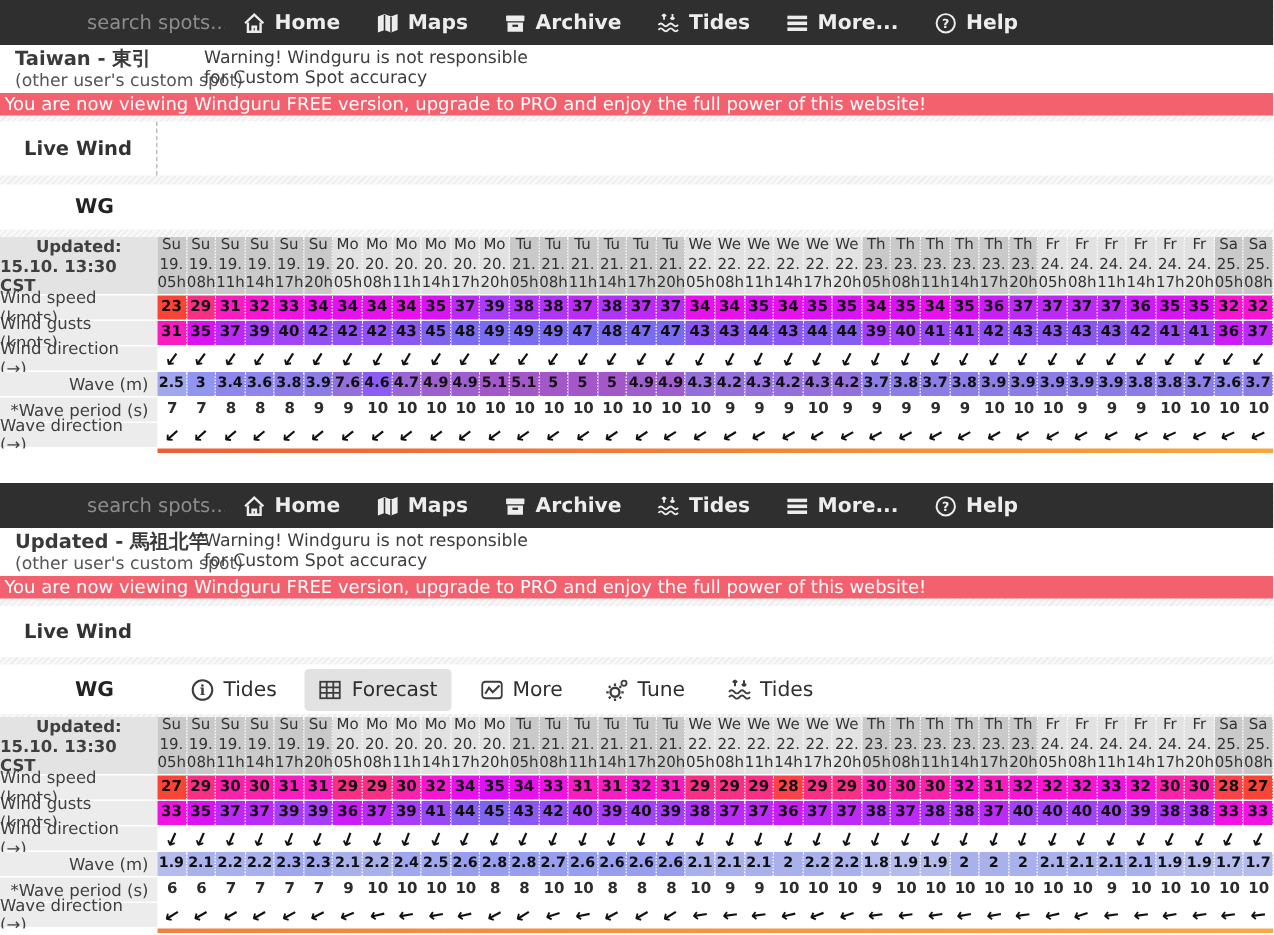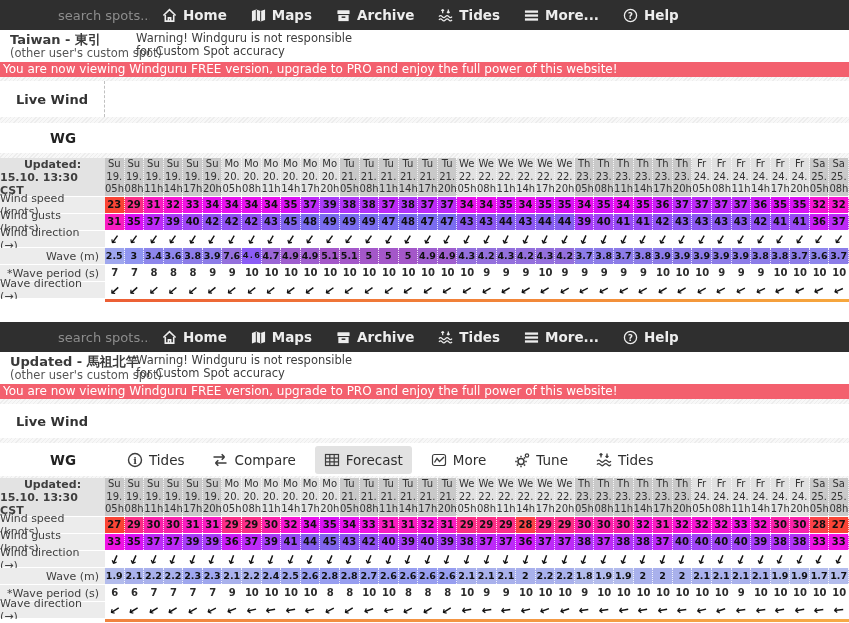--- a/index.html
+++ b/index.html
@@ -481,21 +481,21 @@
       </div>
       <div class="frow vrow">
         <div class="flabel">Wave (m)</div>
         <div class="fcell vcell smalltxt" style="background: rgb(159, 167, 238);">2.5</div>
         <div class="fcell vcell smalltxt" style="background: rgb(144, 149, 240);">3</div>
         <div class="fcell vcell smalltxt" style="background: rgb(141, 134, 236);">3.4</div>
         <div class="fcell vcell smalltxt" style="background: rgb(141, 134, 236);">3.6</div>
         <div class="fcell vcell smalltxt" style="background: rgb(140, 124, 232);">3.8</div>
         <div class="fcell vcell smalltxt" style="background: rgb(140, 124, 232);">3.9</div>
         <div class="fcell vcell smalltxt" style="background: rgb(148, 112, 221);">7.6</div>
-        <div class="fcell vcell smalltxt" style="background: #8b5cf6; font-family: Liberation Mono, monospace;">4.6</div>
+        <div class="fcell vcell smalltxt" style="background: #8b5cf6;">4.6</div>
         <div class="fcell vcell smalltxt" style="background: rgb(154, 102, 214);">4.7</div>
         <div class="fcell vcell smalltxt" style="background: rgb(159, 94, 207);">4.9</div>
         <div class="fcell vcell smalltxt" style="background: rgb(159, 94, 207);">4.9</div>
         <div class="fcell vcell smalltxt" style="background: rgb(164, 87, 201);">5.1</div>
         <div class="fcell vcell smalltxt" style="background: rgb(164, 87, 201);">5.1</div>
         <div class="fcell vcell smalltxt" style="background: rgb(164, 87, 201);">5</div>
         <div class="fcell vcell smalltxt" style="background: rgb(164, 87, 201);">5</div>
         <div class="fcell vcell smalltxt" style="background: rgb(164, 87, 201);">5</div>
         <div class="fcell vcell smalltxt" style="background: rgb(159, 94, 207);">4.9</div>
         <div class="fcell vcell smalltxt" style="background: rgb(159, 94, 207);">4.9</div>
@@ -697,29 +697,20 @@
     <nav class="tabs">
         <span class="tab">
           <span class="ticon">
             <svg viewBox="0 0 16 16">
               <circle cx="8" cy="8" r="6.5" fill="none" stroke="currentColor" stroke-width="1.4"></circle>
               <text x="8" y="11.5" text-anchor="middle" font-size="9.5" font-weight="bold" fill="currentColor" font-family="DejaVu Serif,serif">i</text>
             </svg>
           </span>
           <span class="tlabel">Tides</span>
         </span>
-        <span class="tab">
-          <span class="ticon">
-            <svg viewBox="0 0 16 16" fill="none" stroke="currentColor" stroke-width="1.6">
-              <path d="M1.5 5h11m0 0L9.7 2.2M12.5 5 9.7 7.8"></path>
-              <path d="M14.5 11h-11m0 0 2.8-2.8M3.5 11l2.8 2.8"></path>
-            </svg>
-          </span>
-          <span class="tlabel">Compare</span>
-        </span>
         <span class="tab active">
           <span class="ticon">
             <svg viewBox="0 0 16 16" fill="none" stroke="currentColor" stroke-width="1.2">
               <rect x="1.5" y="2.5" width="13" height="11"></rect>
               <path d="M1.5 6.2h13M1.5 9.9h13M5.8 2.5v11M10.2 2.5v11"></path>
             </svg>
           </span>
           <span class="tlabel">Forecast</span>
         </span>
         <span class="tab">

